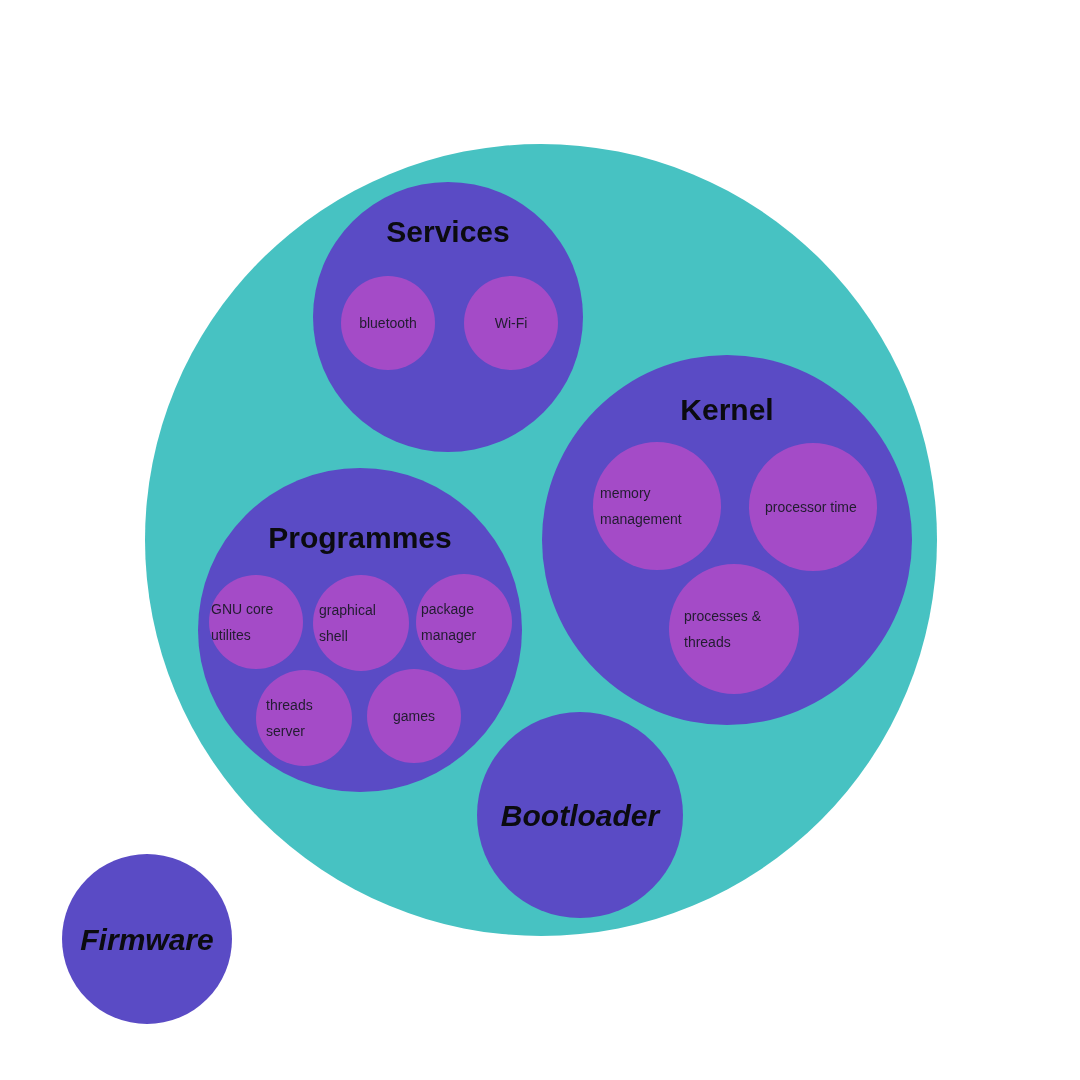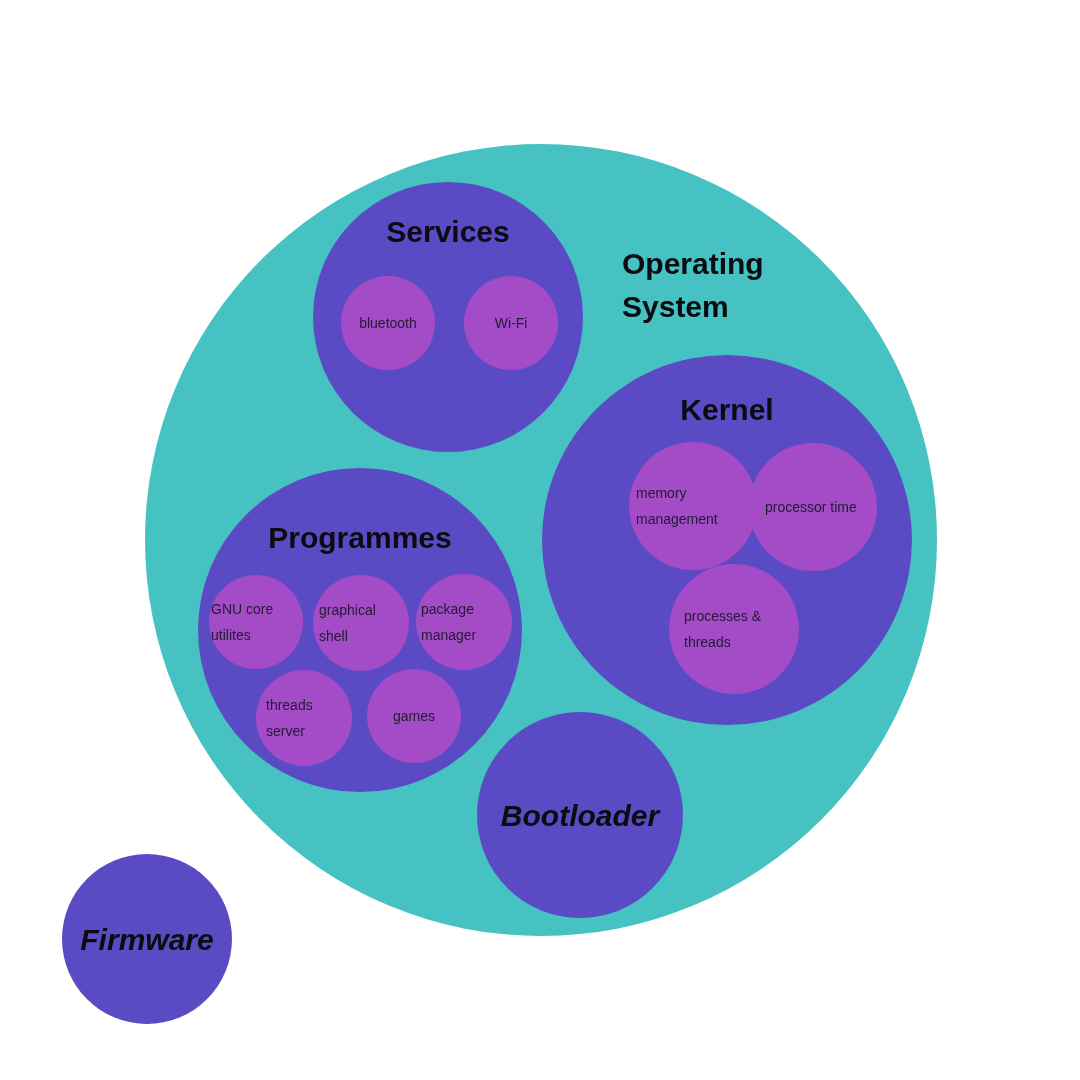--- a/index.html
+++ b/index.html
@@ -49,36 +49,35 @@
     font-style: italic;
   }
 </style>
 </head>
 <body style="background: rgb(255, 255, 255);">
 
 <div class="stage">
 
   <div class="circle os-circle" style="left:145px; top:144px; width:792px; height:792px;"></div>
 
-  <div class="title-label" style="left:622px; top:242px; width:175px;">Operating System</div>
 
   <div class="circle group-circle" style="left:313px; top:182px; width:270px; height:270px;"></div>
   <div class="title-label title-center" style="left:313px; top:210px; width:270px;">Services</div>
 
   <div class="circle item-circle" style="left:341px; top:276px; width:94px; height:94px;">
     <span class="item-label center">bluetooth</span>
   </div>
   <div class="circle item-circle" style="left:464px; top:276px; width:94px; height:94px;">
     <span class="item-label center">Wi-Fi</span>
   </div>
 
   <div class="circle group-circle" style="left:542px; top:355px; width:370px; height:370px;"></div>
   <div class="title-label title-center" style="left:542px; top:388px; width:370px;">Kernel</div>
 
-  <div class="circle item-circle" style="left:593px; top:442px; width:128px; height:128px;margin-left:36px;">
+  <div class="circle item-circle" style="left:593px; top:442px; width:128px; height:128px;">
     <span class="item-label left" style="width:114px;">memory management</span>
   </div>
   <div class="circle item-circle" style="left:749px; top:443px; width:128px; height:128px;">
     <span class="item-label left" style="width:96px;">processor time</span>
   </div>
   <div class="circle item-circle" style="left:669px; top:564px; width:130px; height:130px;">
     <span class="item-label left" style="width:100px;">processes &amp; threads</span>
   </div>
 
   <div class="circle group-circle" style="left:198px; top:468px; width:324px; height:324px;"></div>

